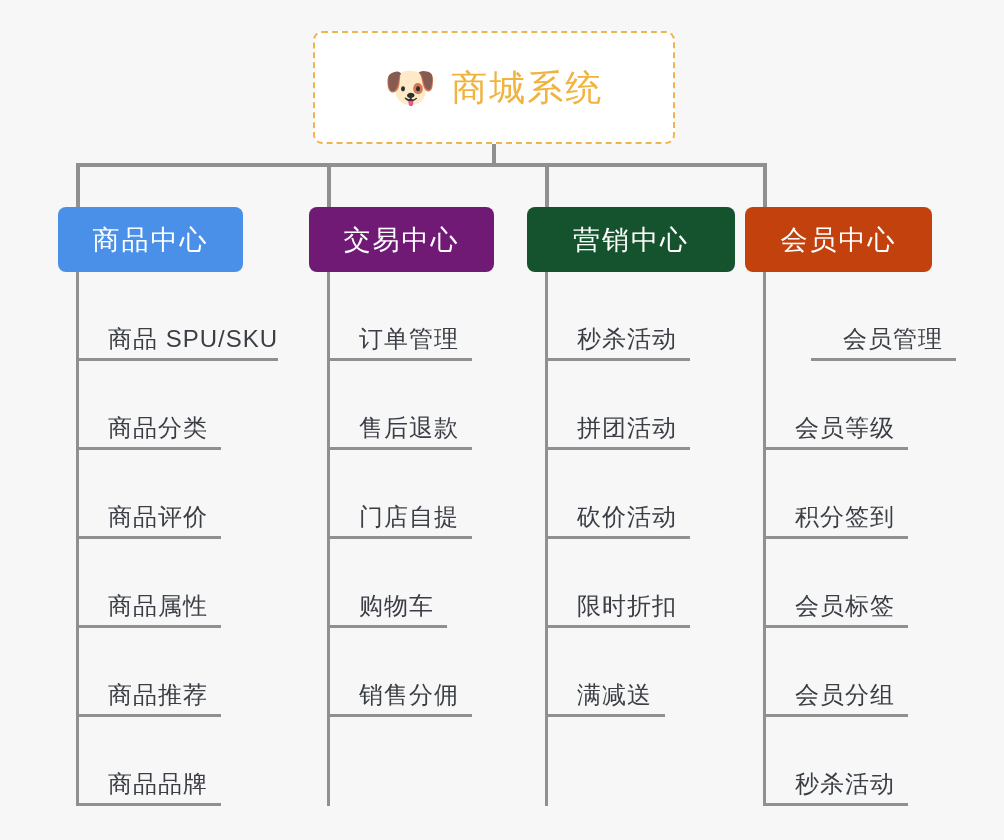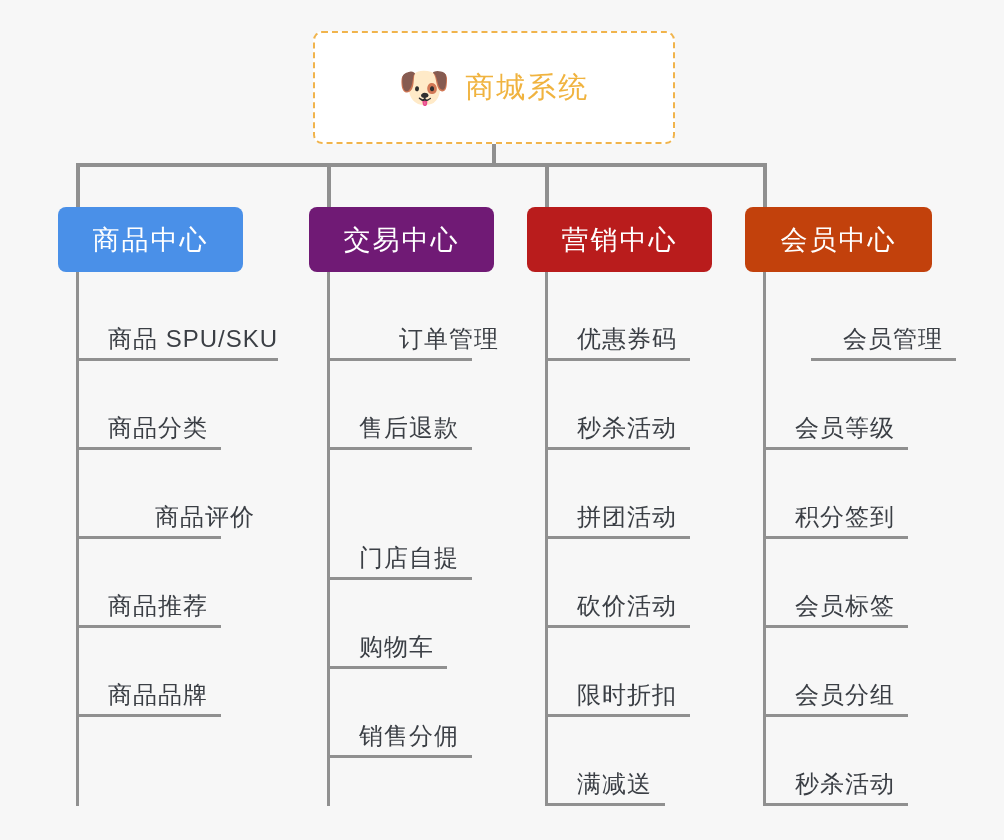--- a/index.html
+++ b/index.html
@@ -37,21 +37,21 @@
     align-items: center;
     justify-content: center;
     gap: 14px;
   }
   .root-emoji {
     font-size: 42px;
     line-height: 1;
     display: block;
   }
   .root-title {
-    font-size: 29px;
+    font-size: 36px;
     color: #f0b33f;
     letter-spacing: 2px;
     white-space: nowrap;
     line-height: 1;
   }
 
   
   .conn {
     position: absolute;
     background: #8c8c8c;
@@ -138,63 +138,63 @@
           <span>商品中心</span>
         </div>
         <div class="trunk" style="height: 534px; background: rgb(144, 144, 144);"></div>
         <div class="items">
           <div class="item" style="width: 202px; border-bottom-color: rgb(144, 144, 144);">
             <span class="item-label">商品 SPU/SKU</span>
           </div>
           <div class="item" style="width: 145px; border-bottom-color: rgb(144, 144, 144);">
             <span class="item-label">商品分类</span>
           </div>
-          <div class="item" style="width: 145px; border-bottom-color: rgb(144, 144, 144); padding-left: 47px;">
+          <div class="item" style="width: 145px; border-bottom-color: rgb(144, 144, 144);">
             <span class="item-label">商品评价</span>
+          </div>
+          <div class="item" style="width: 145px; border-bottom-color: rgb(144, 144, 144);">
+            <span class="item-label">商品属性</span>
           </div>
           <div class="item" style="width: 145px; border-bottom-color: rgb(144, 144, 144);">
             <span class="item-label">商品推荐</span>
           </div>
           <div class="item" style="width: 145px; border-bottom-color: rgb(144, 144, 144);">
             <span class="item-label">商品品牌</span>
           </div>
         </div>
       </div>
       <div class="column" style="left: 309px;">
         <div class="cat-header" style="width: 185px; background: #701a75;">
           <span>交易中心</span>
         </div>
         <div class="trunk" style="height: 534px; background: rgb(144, 144, 144);"></div>
         <div class="items">
-          <div class="item" style="width: 145px; border-bottom-color: rgb(144, 144, 144); padding-left: 40px;">
+          <div class="item" style="width: 145px; border-bottom-color: rgb(144, 144, 144);">
             <span class="item-label">订单管理</span>
           </div>
           <div class="item" style="width: 145px; border-bottom-color: rgb(144, 144, 144);">
             <span class="item-label">售后退款</span>
           </div>
-          <div class="item" style="width: 145px; border-bottom-color: rgb(144, 144, 144); margin-top: 41px;">
+          <div class="item" style="width: 145px; border-bottom-color: rgb(144, 144, 144);">
             <span class="item-label">门店自提</span>
           </div>
           <div class="item" style="width: 120px; border-bottom-color: rgb(144, 144, 144);">
             <span class="item-label">购物车</span>
           </div>
           <div class="item" style="width: 145px; border-bottom-color: rgb(144, 144, 144);">
             <span class="item-label">销售分佣</span>
           </div>
         </div>
       </div>
       <div class="column" style="left: 527px;">
-        <div class="cat-header" style="width: 185px; background: #b91c1c;">
+        <div class="cat-header" style="width: 208px; background: #14532d;">
           <span>营销中心</span>
         </div>
         <div class="trunk" style="height: 534px; background: rgb(144, 144, 144);"></div>
         <div class="items">
-          <div class="item" style="width: 145px; border-bottom-color: rgb(144, 144, 144);">
-            <span class="item-label">优惠券码</span>
-          </div>
           <div class="item" style="width: 145px; border-bottom-color: rgb(144, 144, 144);">
             <span class="item-label">秒杀活动</span>
           </div>
           <div class="item" style="width: 145px; border-bottom-color: rgb(144, 144, 144);">
             <span class="item-label">拼团活动</span>
           </div>
           <div class="item" style="width: 145px; border-bottom-color: rgb(144, 144, 144);">
             <span class="item-label">砍价活动</span>
           </div>
           <div class="item" style="width: 145px; border-bottom-color: rgb(144, 144, 144);">

